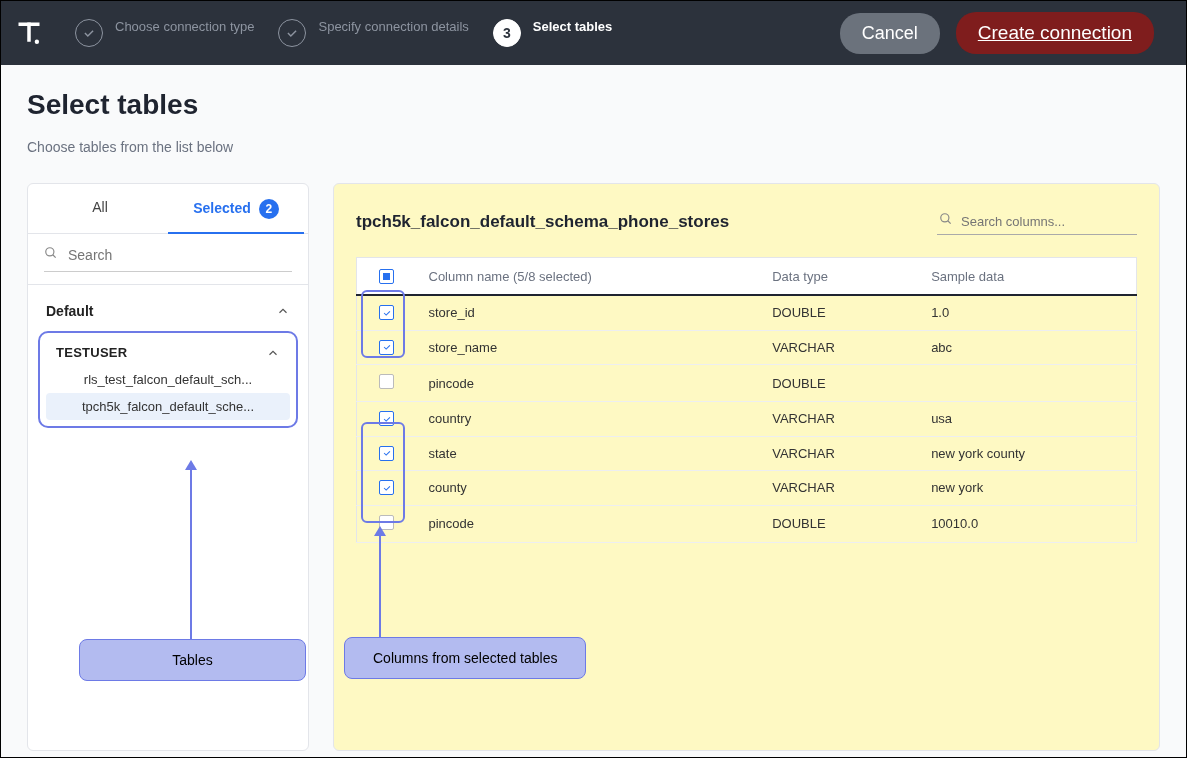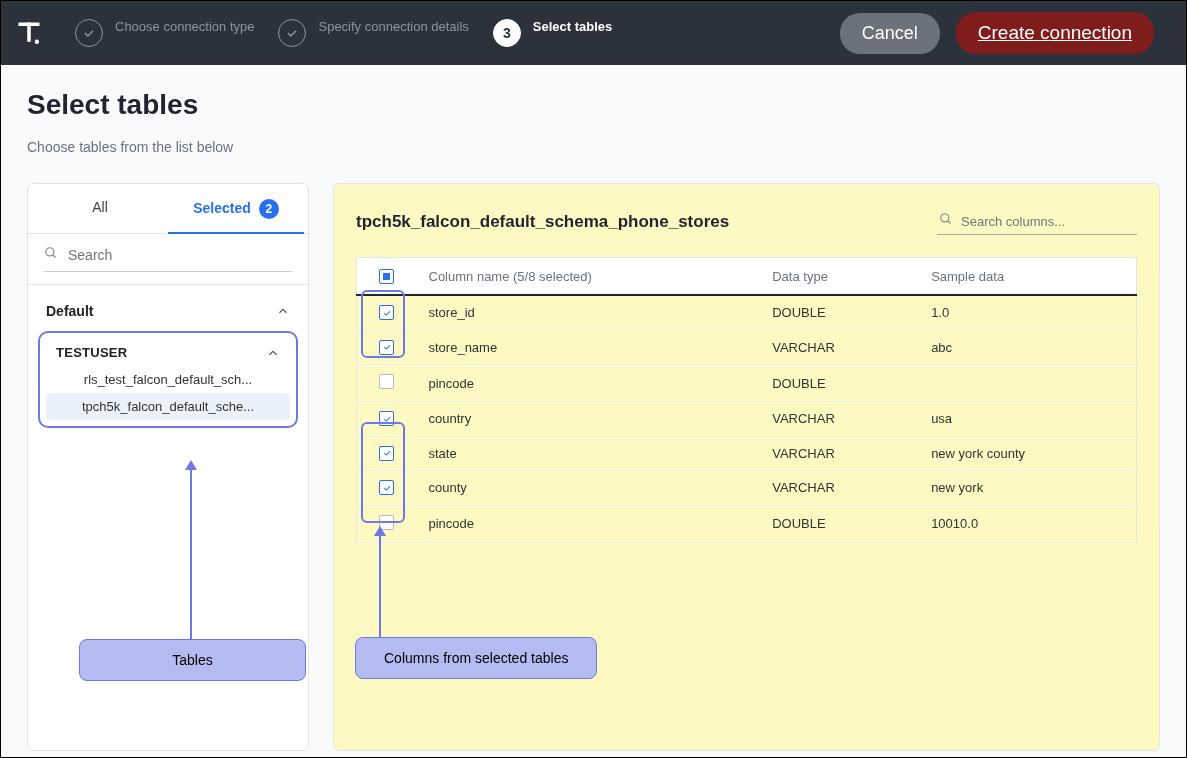--- a/index.html
+++ b/index.html
@@ -232,16 +232,16 @@
               <td>DOUBLE</td>
               <td>10010.0</td>
             </tr>
           </tbody>
       </table>
 
       <div class="annot-group" style="left:27px; top:106px; width:44px; height:68px;"></div>
       <div class="annot-group" style="left:27px; top:238px; width:44px; height:101px;"></div>
       <div class="annot-arrow" style="left:40px; top:342px;"></div>
       <div class="annot-line" style="left:45px; top:351px; width:2px; height:102px;"></div>
-      <div class="annot-label" style="left:21px; top:453px;">Columns from selected tables</div>
+      <div class="annot-label" style="left:10px; top:453px;">Columns from selected tables</div>
     </div>
   </div>
 </div>
 
 </body></html>

